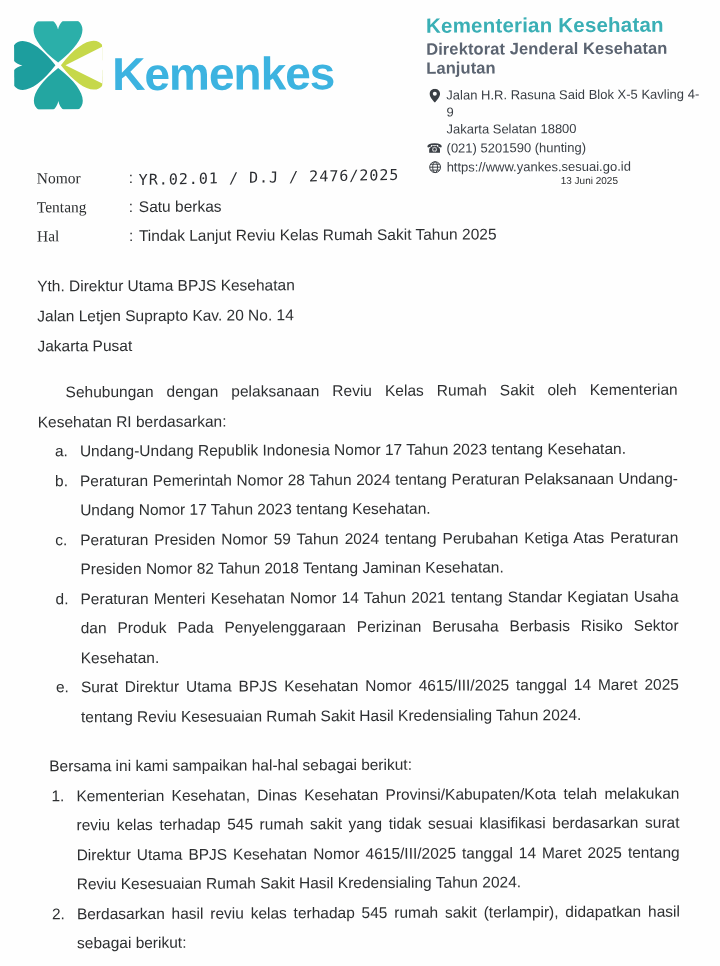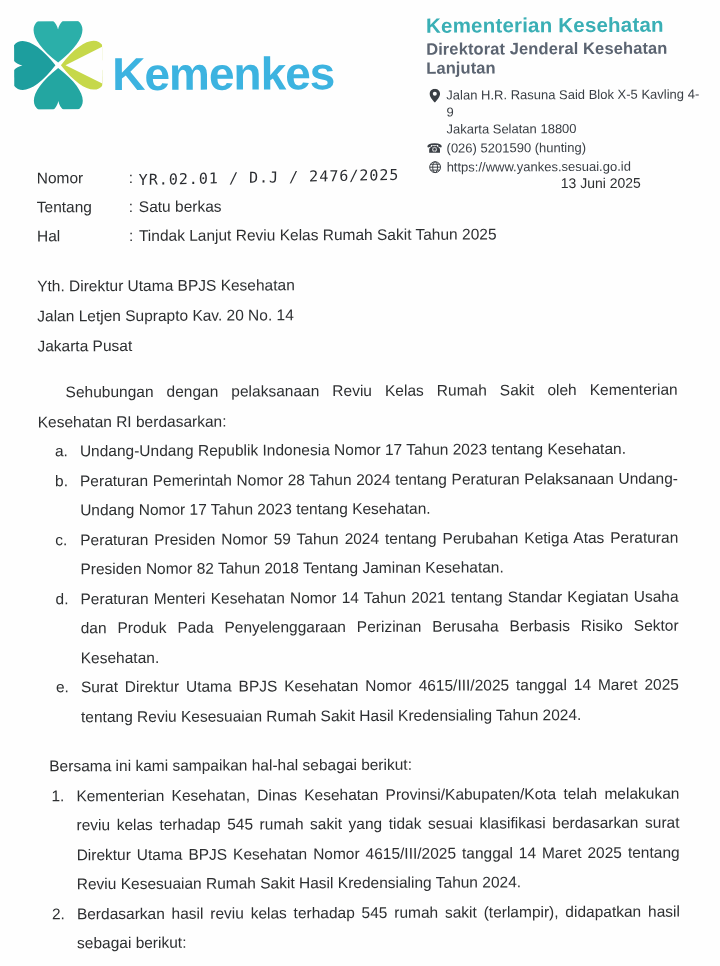--- a/index.html
+++ b/index.html
@@ -27,30 +27,30 @@
   .org-subtitle { font-size: 16.5px; font-weight: bold; color: #5b6471; margin-top: 2px; letter-spacing: 0.1px; }
   .contacts { margin-top: 9px; }
   .contact-row { display: flex; align-items: flex-start; margin-bottom: 2px; }
   .contact-icon { width: 16px; flex: none; color: #3a3f45; font-size: 13px; line-height: 17px; text-align: center; }
   .contact-icon svg { display: block; margin: 2px auto 0; }
   .contact-text { font-size: 13px; line-height: 17px; color: #3a3f45; margin-left: 4px; }
 
   
   .meta { position: absolute; left: 38px; top: 168px; width: 500px; font-size: 15.5px; }
   .meta-row { display: flex; height: 29px; align-items: flex-start; }
-  .meta-label { width: 92px; flex: none; }
+  .meta-label { width: 92px; flex: none; font-family: Liberation Serif, serif; }
   .meta-colon { width: 10px; flex: none; }
   .meta-value { flex: 1; }
   .handwritten {
     font-family: "DejaVu Sans Mono", monospace;
     font-size: 15px; letter-spacing: 1px; color: #2a2c30;
     display: inline-block; transform: rotate(-0.9deg) skewX(-2deg);
     white-space: nowrap;
   }
-  .date { position: absolute; left: 562px; top: 176px; font-size: 14px; color: #2d2f31; }
+  .date { position: absolute; left: 562px; top: 176px; font-size: 10px; color: #2d2f31; }
 
   
   .recipient { position: absolute; left: 38px; top: 270px; font-size: 15.5px; line-height: 30px; }
 
   
   .body-text { position: absolute; left: 38px; top: 376px; width: 640px; font-size: 15.5px; line-height: 29.5px; }
   .para { text-align: justify; margin: 0; }
   .para.indent { text-indent: 28px; }
   .list { margin: 0; }
   .list.letters { margin-left: 17px; }
@@ -89,21 +89,21 @@
               <path d="M6 0 C2.7 0 0 2.6 0 5.9 C0 10.2 6 16 6 16 S12 10.2 12 5.9 C12 2.6 9.3 0 6 0 Z M6 8 A2.3 2.3 0 1 1 6 3.4 A2.3 2.3 0 0 1 6 8 Z"></path>
             </svg>
           </span>
           <span class="contact-text">
             <span>Jalan H.R. Rasuna Said Blok X-5 Kavling 4-9</span><br>
             <span>Jakarta Selatan 18800</span>
           </span>
         </div>
         <div class="contact-row">
           <span class="contact-icon">☎</span>
-          <span class="contact-text">(026) 5201590 (hunting)</span>
+          <span class="contact-text">(021) 5201590 (hunting)</span>
         </div>
         <div class="contact-row">
           <span class="contact-icon">
             <svg width="13" height="13" viewBox="0 0 16 16" fill="none" stroke="#3a3f45" stroke-width="1.2">
               <circle cx="8" cy="8" r="6.7"></circle>
               <ellipse cx="8" cy="8" rx="3" ry="6.7"></ellipse>
               <line x1="1.3" y1="8" x2="14.7" y2="8"></line>
               <line x1="2.2" y1="4.4" x2="13.8" y2="4.4"></line>
               <line x1="2.2" y1="11.6" x2="13.8" y2="11.6"></line>
             </svg>

